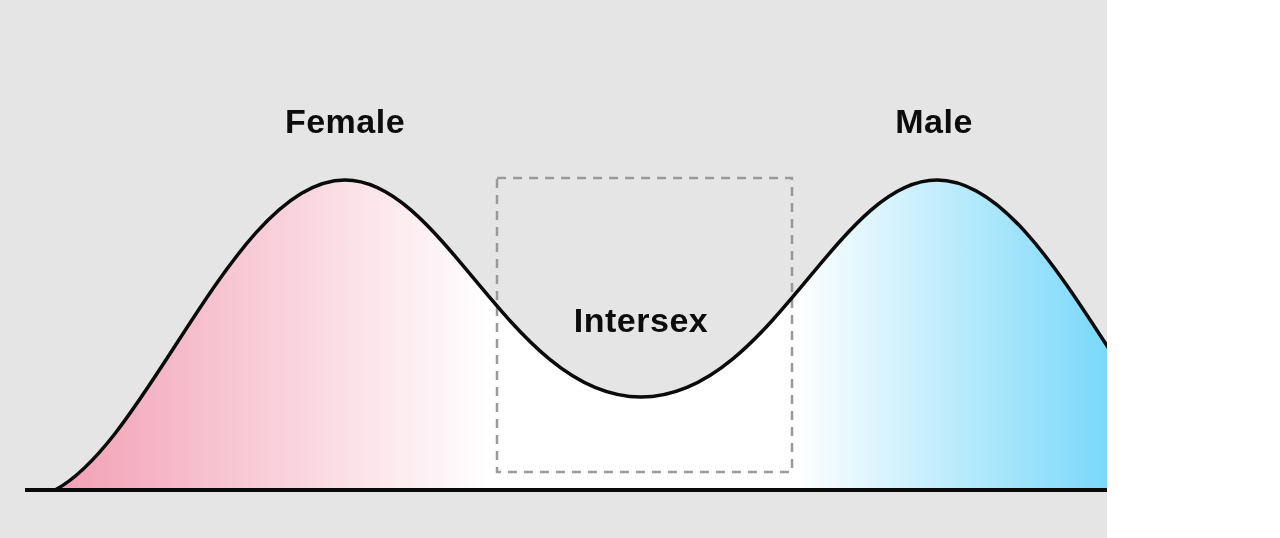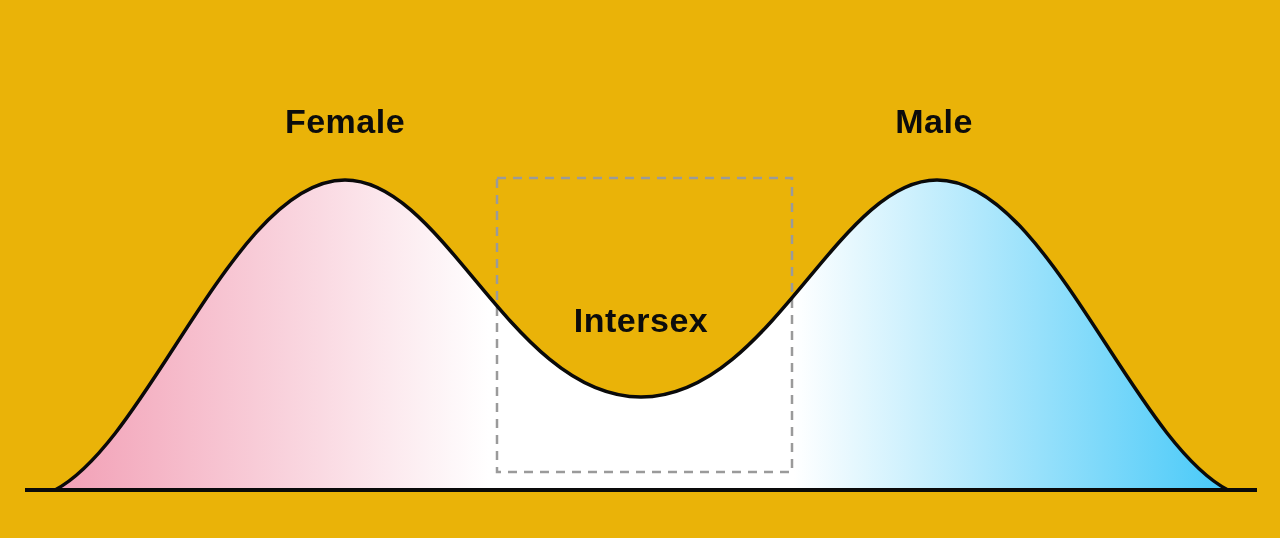--- a/index.html
+++ b/index.html
@@ -2,23 +2,23 @@
 <html><head>
 <meta charset="utf-8">
 <style>
   html, body {
     margin: 0;
     padding: 0;
     background: #ffffff;
   }
   .canvas {
     position: relative;
-    width: 1280px;
+    width: 1107px;
     height: 538px;
-    background: #eab308;
+    background: #e5e5e5;
     overflow: hidden;
     font-family: "Liberation Sans", sans-serif;
   }
   svg { display: block; }
   .diagram-label {
     font-family: "Liberation Sans", "DejaVu Sans", sans-serif;
     font-size: 34px;
     font-weight: 600;
     letter-spacing: 0.5px;
     fill: #0c0c0c;

